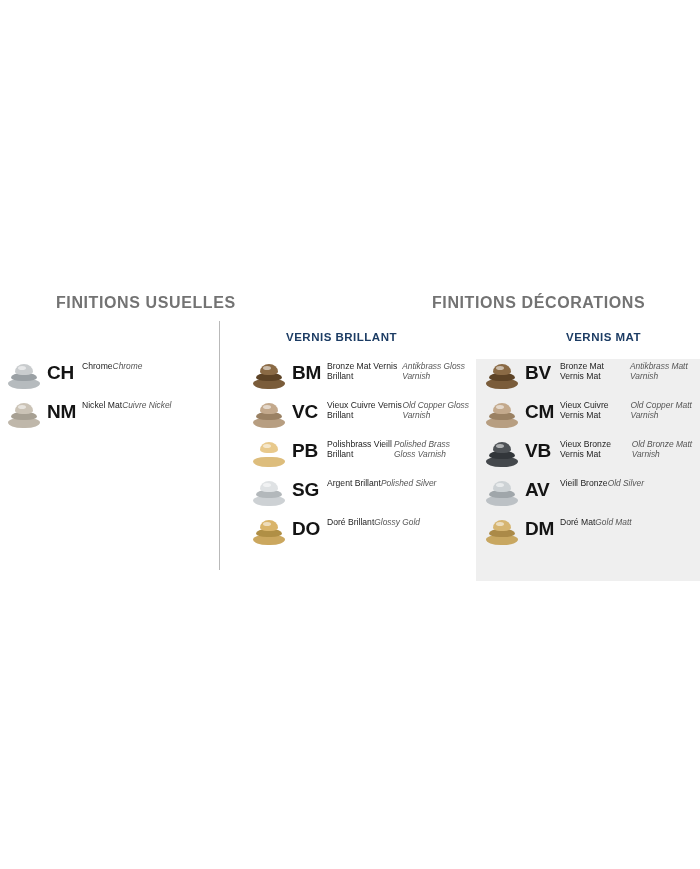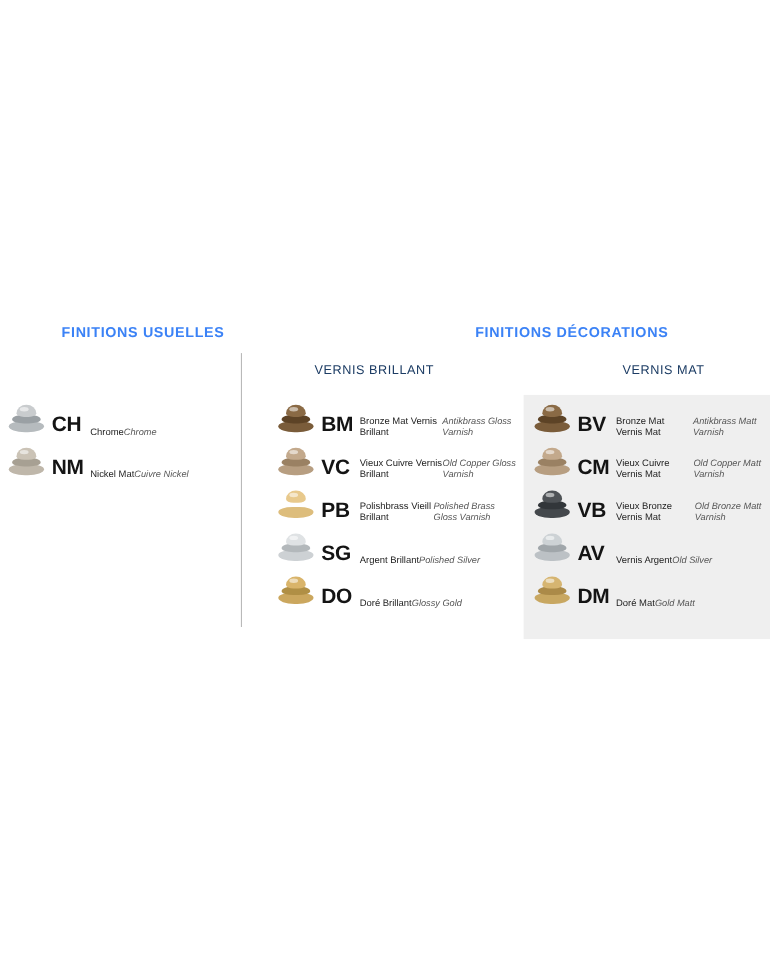--- a/index.html
+++ b/index.html
@@ -20,33 +20,33 @@
     position: absolute;
     left: 0;
     top: 0;
     width: 700px;
     height: 869px;
   }
 
   
   .section-title {
     position: absolute;
-    font-size: 13px;
+    font-size: 16px;
     font-weight: bold;
     letter-spacing: 0.6px;
-    color: #3b82f6;
+    color: #737373;
     padding-left: 48px;
   }
   #title-usuelles { left: 8px;  top: 294px; }
   #title-decorations { left: 384px; top: 294px; }
 
   .sub-title {
     position: absolute;
     font-size: 11.5px;
-    font-weight: normal;
+    font-weight: bold;
     letter-spacing: 0.5px;
     color: #1c3c64;
   }
   #sub-brillant { left: 286px; top: 331px; }
   #sub-mat { left: 566px; top: 331px; }
 
   
   #vertical-divider {
     position: absolute;
     left: 219px;
@@ -71,21 +71,21 @@
     position: absolute;
   }
   #col-usuelles { left: 8px;  top: 362px; width: 200px; }
   #col-brillant { left: 253px; top: 362px; width: 220px; }
   #col-mat      { left: 486px; top: 362px; width: 215px; }
 
   
   .finish-row {
     position: relative;
     display: flex;
-    align-items: flex-end;
+    align-items: flex-start;
     height: 36px;
     margin-bottom: 3px;
   }
   .knob-wrap {
     width: 34px;
     height: 32px;
     flex: 0 0 34px;
     position: relative;
   }
   .code {
@@ -329,21 +329,21 @@
         <div class="knob-wrap">
           <div class="knob">
             <div class="base" style="background: rgb(188, 193, 197);"></div>
             <div class="mid" style="background: rgb(160, 166, 170);"></div>
             <div class="cap" style="background: rgb(205, 210, 213);"></div>
             <div class="gloss"></div>
           </div>
         </div>
         <div class="code">AV</div>
         <div class="labels">
-          <div class="label-fr">Vernis Argent</div>
+          <div class="label-fr">Vieill Bronze</div>
           <div class="label-en">Old Silver</div>
         </div>
       </div>
       <div class="finish-row">
         <div class="knob-wrap">
           <div class="knob">
             <div class="base" style="background: rgb(200, 167, 97);"></div>
             <div class="mid" style="background: rgb(171, 138, 72);"></div>
             <div class="cap" style="background: rgb(214, 181, 113);"></div>
             <div class="gloss"></div>

